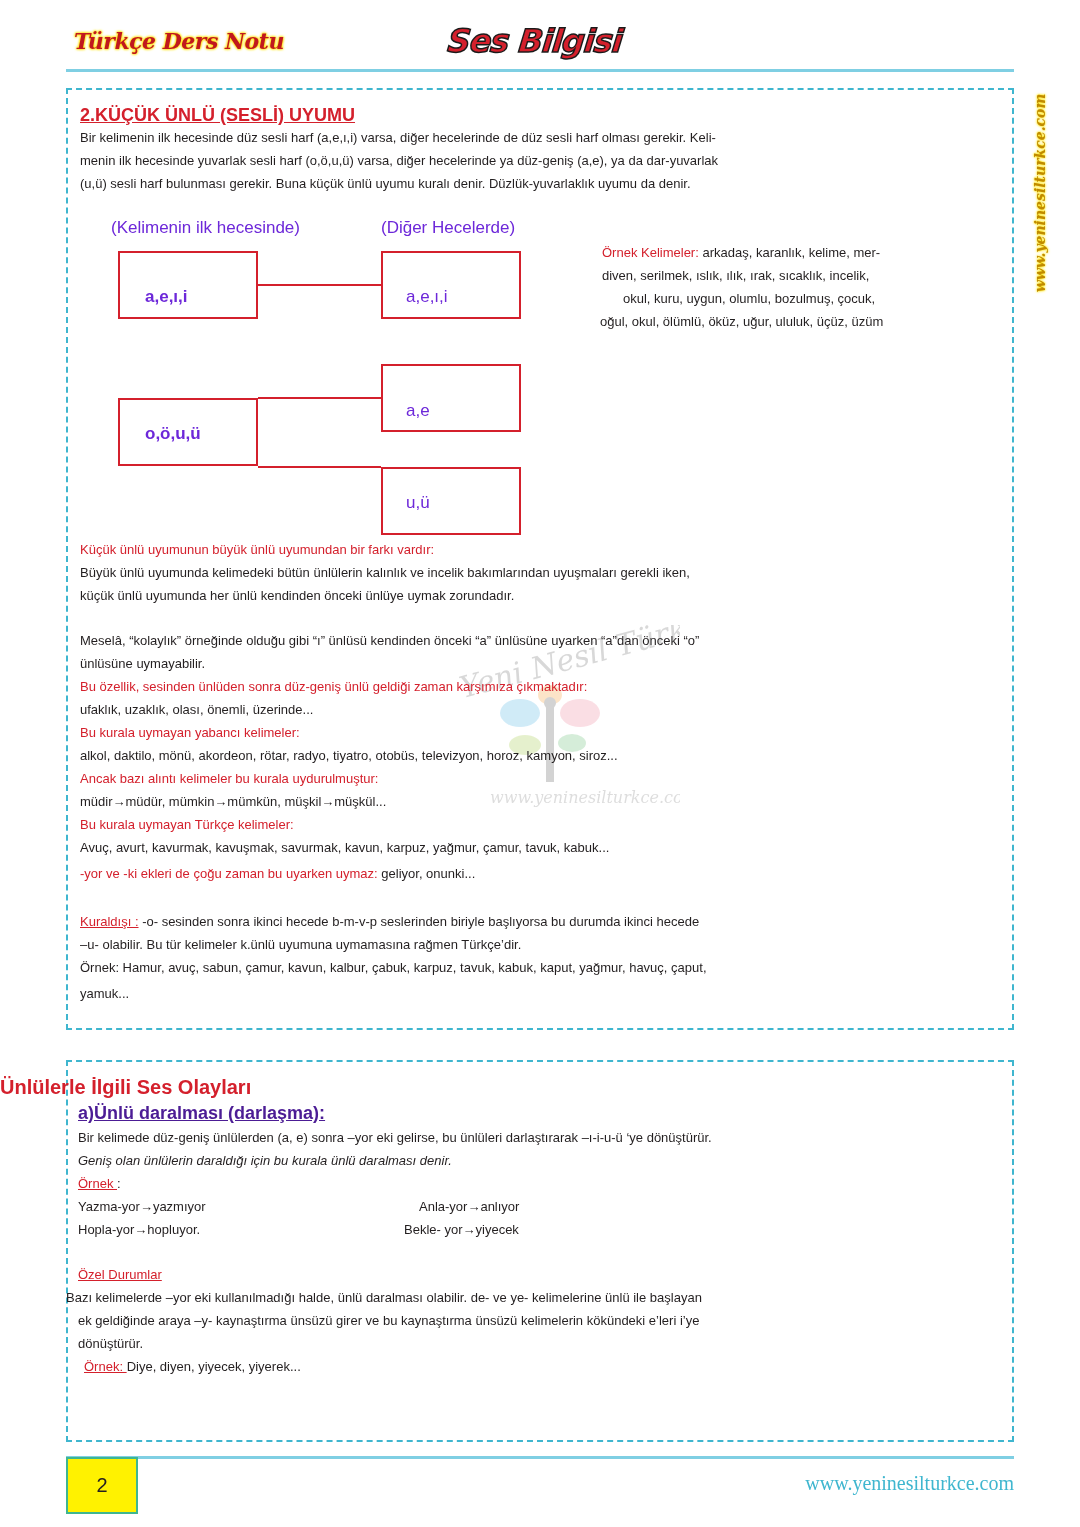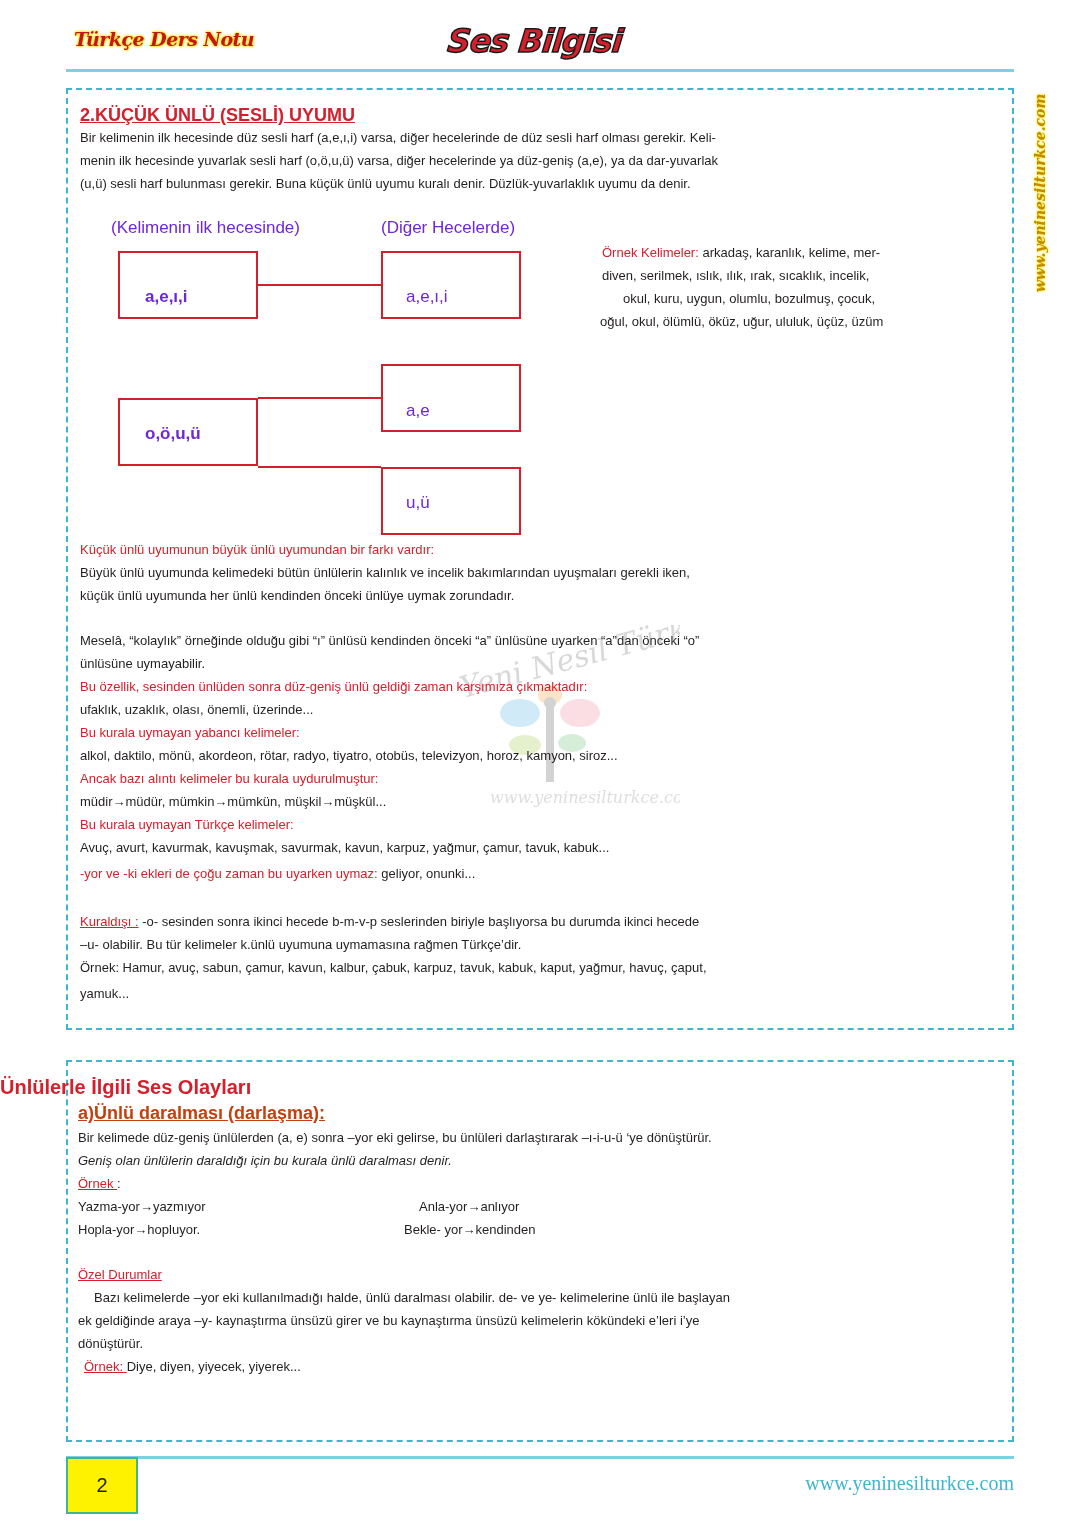--- a/index.html
+++ b/index.html
@@ -2,21 +2,21 @@
 <html><head>
 <meta charset="utf-8">
 <style>
   * { box-sizing: border-box; margin: 0; padding: 0; }
   html, body { width: 1080px; height: 1527px; background: #ffffff; overflow: hidden; }
   body { position: relative; font-family: "Liberation Sans", sans-serif; color: #231f20; }
 
   .hdr-left {
     position: absolute; left: 74px; top: 28px;
     font-family: "DejaVu Serif", serif; font-style: italic; font-weight: bold;
-    font-size: 19px; color: #c0181e; letter-spacing: -0.5px;
+    font-size: 22px; color: #c0181e; letter-spacing: -0.5px;
     text-shadow: 0 0 3px #ffe600, 0 0 3px #ffe600, 0 0 2px #ffd000;
   }
   .hdr-title {
     position: absolute; left: 448px; top: 22px;
     font-family: "DejaVu Sans", sans-serif; font-style: italic; font-weight: bold;
     font-size: 32px; color: #d4202c; letter-spacing: -1px;
     -webkit-text-stroke: 1.5px #1a1a1a;
     transform: skewX(-6deg);
   }
   .hdr-line { position: absolute; left: 66px; top: 69px; width: 948px; height: 3px; background: #7fcfe3; }
@@ -31,21 +31,21 @@
     font-size: 14px; color: #c08a00;
     text-shadow: 0 0 3px #ffe600, 0 0 2px #ffe600;
   }
 
   .box { position: absolute; border: 2px dashed #3fb6cf; }
   .box1 { left: 66px; top: 88px; width: 948px; height: 942px; }
   .box2 { left: 66px; top: 1060px; width: 948px; height: 382px; }
 
   .t { position: absolute; font-size: 13px; line-height: 23px; white-space: nowrap; }
   .red { color: #d4202c; }
-  .navy { color: #c2410c; }
+  .navy { color: #4c1d95; }
   .bold { font-weight: bold; }
   .ul { text-decoration: underline; }
 
   .dbox { position: absolute; border: 2px solid #d4202c; }
   .dline-h { position: absolute; height: 2px; background: #d4202c; }
   .dlabel { position: absolute; font-size: 17px; color: #6d28d9; }
 
   .watermark { position: absolute; left: 420px; top: 625px; width: 260px; height: 190px; opacity: 0.28; pointer-events: none; }
 
   .footer-line { position: absolute; left: 66px; top: 1456px; width: 948px; height: 3px; background: #7fcfe3; }
@@ -146,24 +146,24 @@
 
 <div class="t red bold" style="left:0; width:996px; text-align:left; top:1076px; font-size:20px;">Ünlülerle İlgili Ses Olayları</div>
 <div class="t navy bold ul" style="left:78px; top:1102px; font-size:18px;">a)Ünlü daralması (darlaşma):</div>
 <div class="t" style="left:78px; top:1126px;">Bir kelimede düz-geniş ünlülerden (a, e) sonra –yor eki gelirse, bu ünlüleri darlaştırarak –ı-i-u-ü ‘ye dönüştürür.</div>
 <div class="t" style="left:78px; top:1149px;font-style:italic;">Geniş olan ünlülerin daraldığı için bu kurala ünlü daralması denir.</div>
 
 <div class="t" style="left:78px; top:1172px;"><span class="red ul">Örnek </span><span>:</span></div>
 <div class="t" style="left:78px; top:1195px;">Yazma-yor→yazmıyor</div>
 <div class="t" style="left:419px; top:1195px;">Anla-yor→anlıyor</div>
 <div class="t" style="left:78px; top:1218px;">Hopla-yor→hopluyor.</div>
-<div class="t" style="left:404px; top:1218px;">Bekle- yor→kendinden</div>
+<div class="t" style="left:404px; top:1218px;">Bekle- yor→yiyecek</div>
 
 <div class="t red ul" style="left:78px; top:1263px;">Özel Durumlar </div>
-<div class="t" style="left:94px; top:1286px;">Bazı kelimelerde –yor eki kullanılmadığı halde, ünlü daralması olabilir. de-  ve ye- kelimelerine ünlü ile başlayan</div>
+<div class="t" style="left:66px; top:1286px;">Bazı kelimelerde –yor eki kullanılmadığı halde, ünlü daralması olabilir. de-  ve ye- kelimelerine ünlü ile başlayan</div>
 <div class="t" style="left:78px; top:1309px;">ek geldiğinde araya –y- kaynaştırma ünsüzü girer ve bu kaynaştırma ünsüzü kelimelerin kökündeki e’leri i’ye</div>
 <div class="t" style="left:78px; top:1332px;">dönüştürür.</div>
 <div class="t" style="left:78px; top:1355px;margin-left:6px;"><span class="red ul">Örnek: </span><span>Diye, diyen, yiyecek, yiyerek...</span></div>
 
 <div class="footer-line"></div>
 <div class="page-num">
     <span>2</span>
   </div>
 <div class="footer-url">www.yeninesilturkce.com</div>
 

